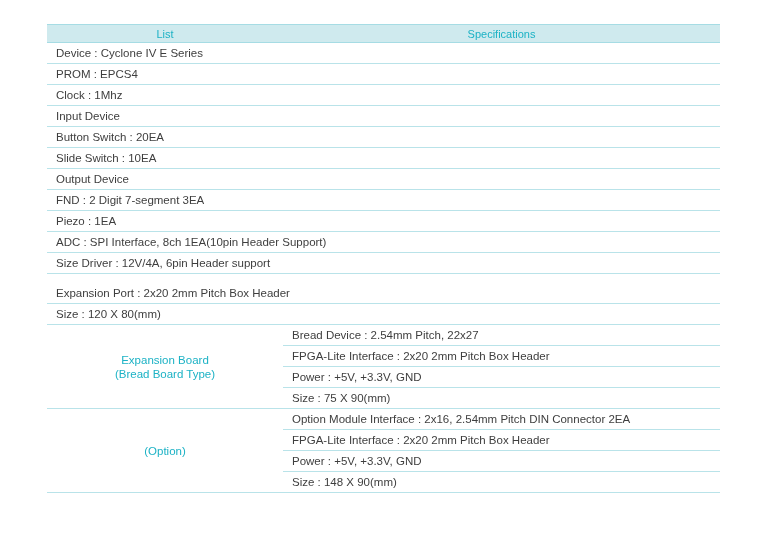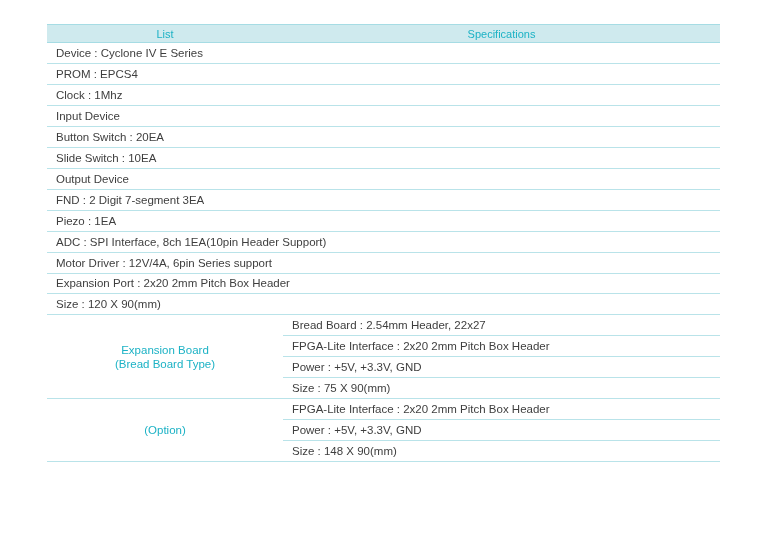--- a/index.html
+++ b/index.html
@@ -43,21 +43,21 @@
     display:flex;flex-direction:column;align-items:center;justify-content:center;
     text-align:center;color:var(--accent);line-height:14px;
   }
   .rows{flex:1;display:flex;flex-direction:column;}
   .row{
     display:flex;align-items:flex-start;
     min-height:20px;padding-left:9px;
   }
   .row + .row{border-top:1px solid var(--line);}
   .row .line{line-height:20px;white-space:nowrap;}
-  .row.multi{padding-top:3px;padding-bottom:3px;}
+  .row.multi{padding-top:13px;padding-bottom:3px;}
   .row.multi .line{line-height:13px;}
 </style>
 </head>
 <body>
 
 <div class="canvas">
   <div class="spec-table">
     <div class="thead">
       <div class="th th-list">List</div>
       <div class="th th-spec">Specifications</div>
@@ -110,44 +110,44 @@
                 <div class="line">Piezo : 1EA</div>
               </div>
             </div>
             <div class="row">
               <div>
                 <div class="line">ADC : SPI Interface, 8ch 1EA(10pin Header Support)</div>
               </div>
             </div>
             <div class="row">
               <div>
-                <div class="line">Motor Driver : 12V/4A, 6pin Series support</div>
+                <div class="line">Size Driver : 12V/4A, 6pin Header support</div>
               </div>
             </div>
             <div class="row multi">
               <div>
                 <div class="line">Expansion Port : 2x20 2mm Pitch Box Header</div>
               </div>
             </div>
             <div class="row">
               <div>
-                <div class="line">Size : 120 X 90(mm)</div>
+                <div class="line">Size : 120 X 80(mm)</div>
               </div>
             </div>
           </div>
         </div>
         <div class="section">
           <div class="label-cell">
             <div>Expansion Board</div>
             <div>(Bread Board Type)</div>
           </div>
           <div class="rows">
             <div class="row">
               <div>
-                <div class="line">Bread Board : 2.54mm Header, 22x27</div>
+                <div class="line">Bread Device : 2.54mm Pitch, 22x27</div>
               </div>
             </div>
             <div class="row">
               <div>
                 <div class="line">FPGA-Lite Interface : 2x20 2mm Pitch Box Header</div>
               </div>
             </div>
             <div class="row">
               <div>
                 <div class="line">Power : +5V, +3.3V, GND</div>
@@ -160,20 +160,25 @@
             </div>
           </div>
         </div>
         <div class="section">
           <div class="label-cell">
             <div>(Option)</div>
           </div>
           <div class="rows">
             <div class="row">
               <div>
+                <div class="line">Option Module Interface : 2x16, 2.54mm Pitch DIN Connector 2EA</div>
+              </div>
+            </div>
+            <div class="row">
+              <div>
                 <div class="line">FPGA-Lite Interface : 2x20 2mm Pitch Box Header</div>
               </div>
             </div>
             <div class="row">
               <div>
                 <div class="line">Power : +5V, +3.3V, GND</div>
               </div>
             </div>
             <div class="row">
               <div>

